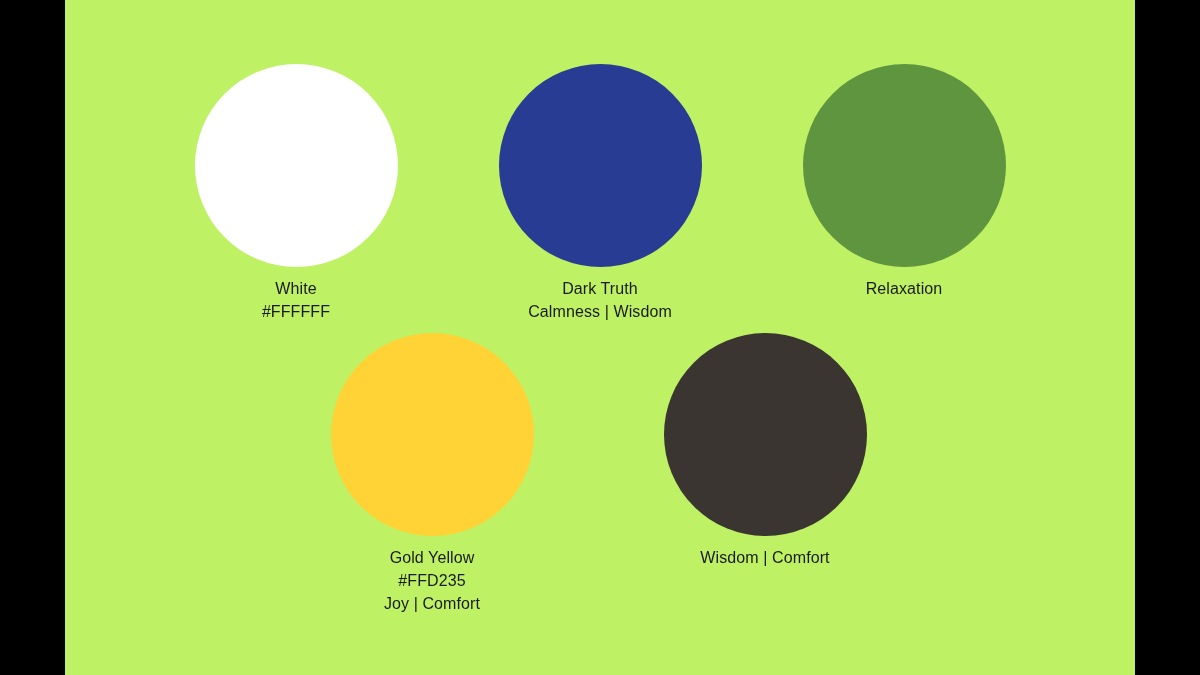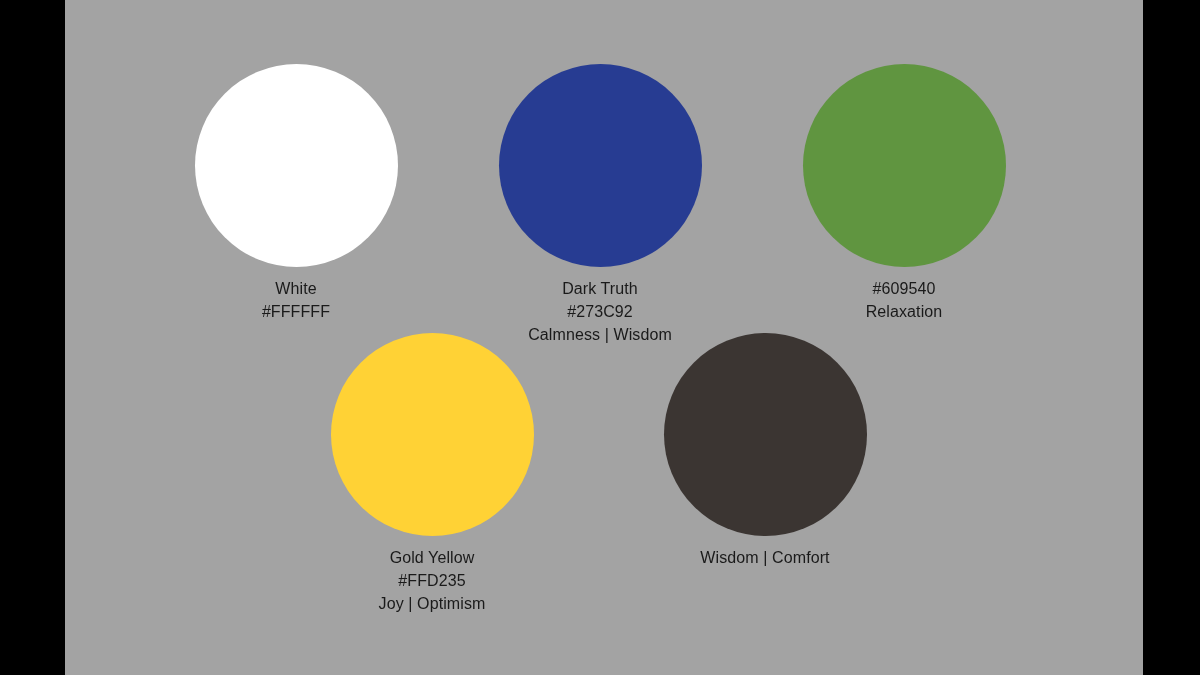--- a/index.html
+++ b/index.html
@@ -83,53 +83,51 @@
   .pos-cedar-brown { left: 598px; }  
 </style>
 </head>
 <body>
 
 <div id="stage">
 
   <div class="letterbox left" style="background-color: rgb(0, 0, 0);"></div>
   <div class="letterbox right" style="background-color: rgb(0, 0, 0);"></div>
 
-  <div id="palette-canvas" style="background-color: #a3a3a3; padding-left: 8px;">
+  <div id="palette-canvas" style="background-color: #bef264;">
 
     <div class="swatch row-top pos-white">
       <div class="swatch-circle" style="background-color: rgb(255, 255, 255);"></div>
       <div class="swatch-caption" style="color: rgb(26, 26, 26);">
         <span class="swatch-name">White</span>
         <span class="swatch-hex">#FFFFFF</span>
       </div>
     </div>
 
     <div class="swatch row-top pos-dark-cobalt">
       <div class="swatch-circle" style="background-color: rgb(39, 60, 146);"></div>
       <div class="swatch-caption" style="color: rgb(26, 26, 26);">
         <span class="swatch-name">Dark Truth</span>
-        <span class="swatch-hex">#273C92</span>
         <span class="swatch-meaning">Calmness | Wisdom</span>
       </div>
     </div>
 
     <div class="swatch row-top pos-pear">
       <div class="swatch-circle" style="background-color: rgb(96, 149, 64);"></div>
       <div class="swatch-caption" style="color: rgb(26, 26, 26);">
-        <span class="swatch-hex">#609540</span>
         <span class="swatch-meaning">Relaxation</span>
       </div>
     </div>
 
     <div class="swatch row-bottom pos-gold-yellow">
       <div class="swatch-circle" style="background-color: rgb(255, 210, 53);"></div>
       <div class="swatch-caption" style="color: rgb(26, 26, 26);">
         <span class="swatch-name">Gold Yellow</span>
         <span class="swatch-hex">#FFD235</span>
-        <span class="swatch-meaning">Joy | Optimism</span>
+        <span class="swatch-meaning">Joy | Comfort</span>
       </div>
     </div>
 
     <div class="swatch row-bottom pos-cedar-brown">
       <div class="swatch-circle" style="background-color: rgb(59, 53, 50);"></div>
       <div class="swatch-caption" style="color: rgb(26, 26, 26);">
         <span class="swatch-meaning">Wisdom | Comfort</span>
       </div>
     </div>
 

